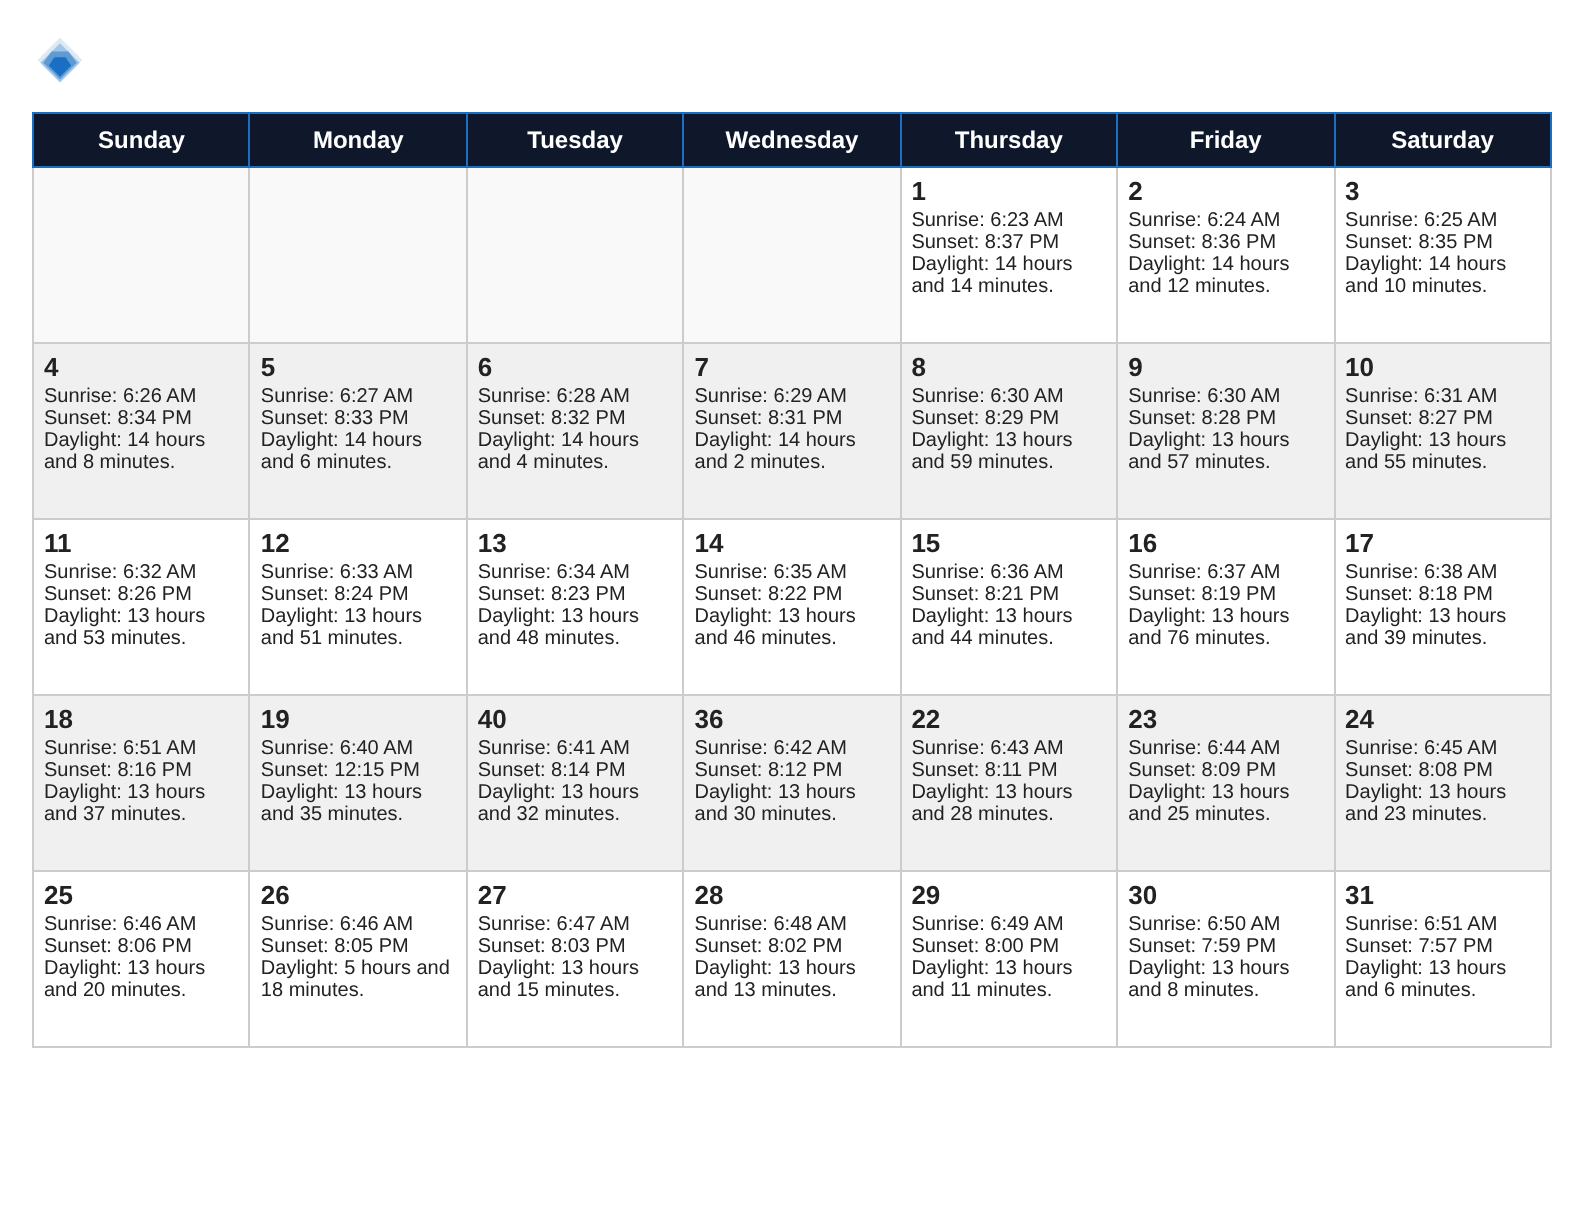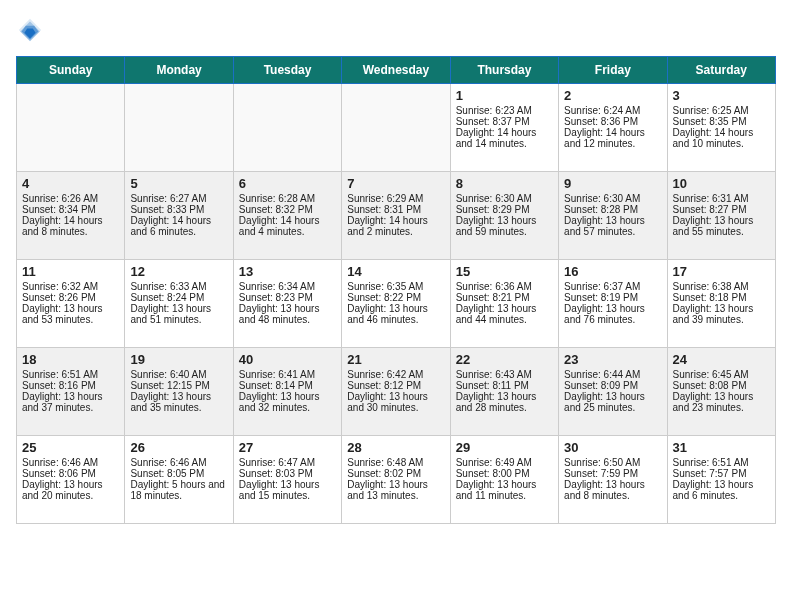--- a/index.html
+++ b/index.html
@@ -51,21 +51,21 @@
     .calendar-subtitle {
       font-size: 15px;
       color: #444;
     }
     table {
       width: 100%;
       border-collapse: collapse;
       table-layout: fixed;
     }
     thead th {
-      background: #0f766e;
+      background: #0f172a;
       color: #fff;
       font-size: 12px;
       font-weight: bold;
       padding: 6px 4px;
       text-align: center;
       border: 1px solid #1a6fc4;
     }
     tbody td {
       border: 1px solid #ccc;
       vertical-align: top;
@@ -250,21 +250,21 @@
           <div>Sunset: 12:15 PM</div>
           <div>Daylight: 13 hours and 35 minutes.</div>
         </td>
         <td>
           <span class="day-num">40</span>
           <div>Sunrise: 6:41 AM</div>
           <div>Sunset: 8:14 PM</div>
           <div>Daylight: 13 hours and 32 minutes.</div>
         </td>
         <td>
-          <span class="day-num">21</span>
+          <span class="day-num">36</span>
           <div>Sunrise: 6:42 AM</div>
           <div>Sunset: 8:12 PM</div>
           <div>Daylight: 13 hours and 30 minutes.</div>
         </td>
         <td>
           <span class="day-num">22</span>
           <div>Sunrise: 6:43 AM</div>
           <div>Sunset: 8:11 PM</div>
           <div>Daylight: 13 hours and 28 minutes.</div>
         </td>

